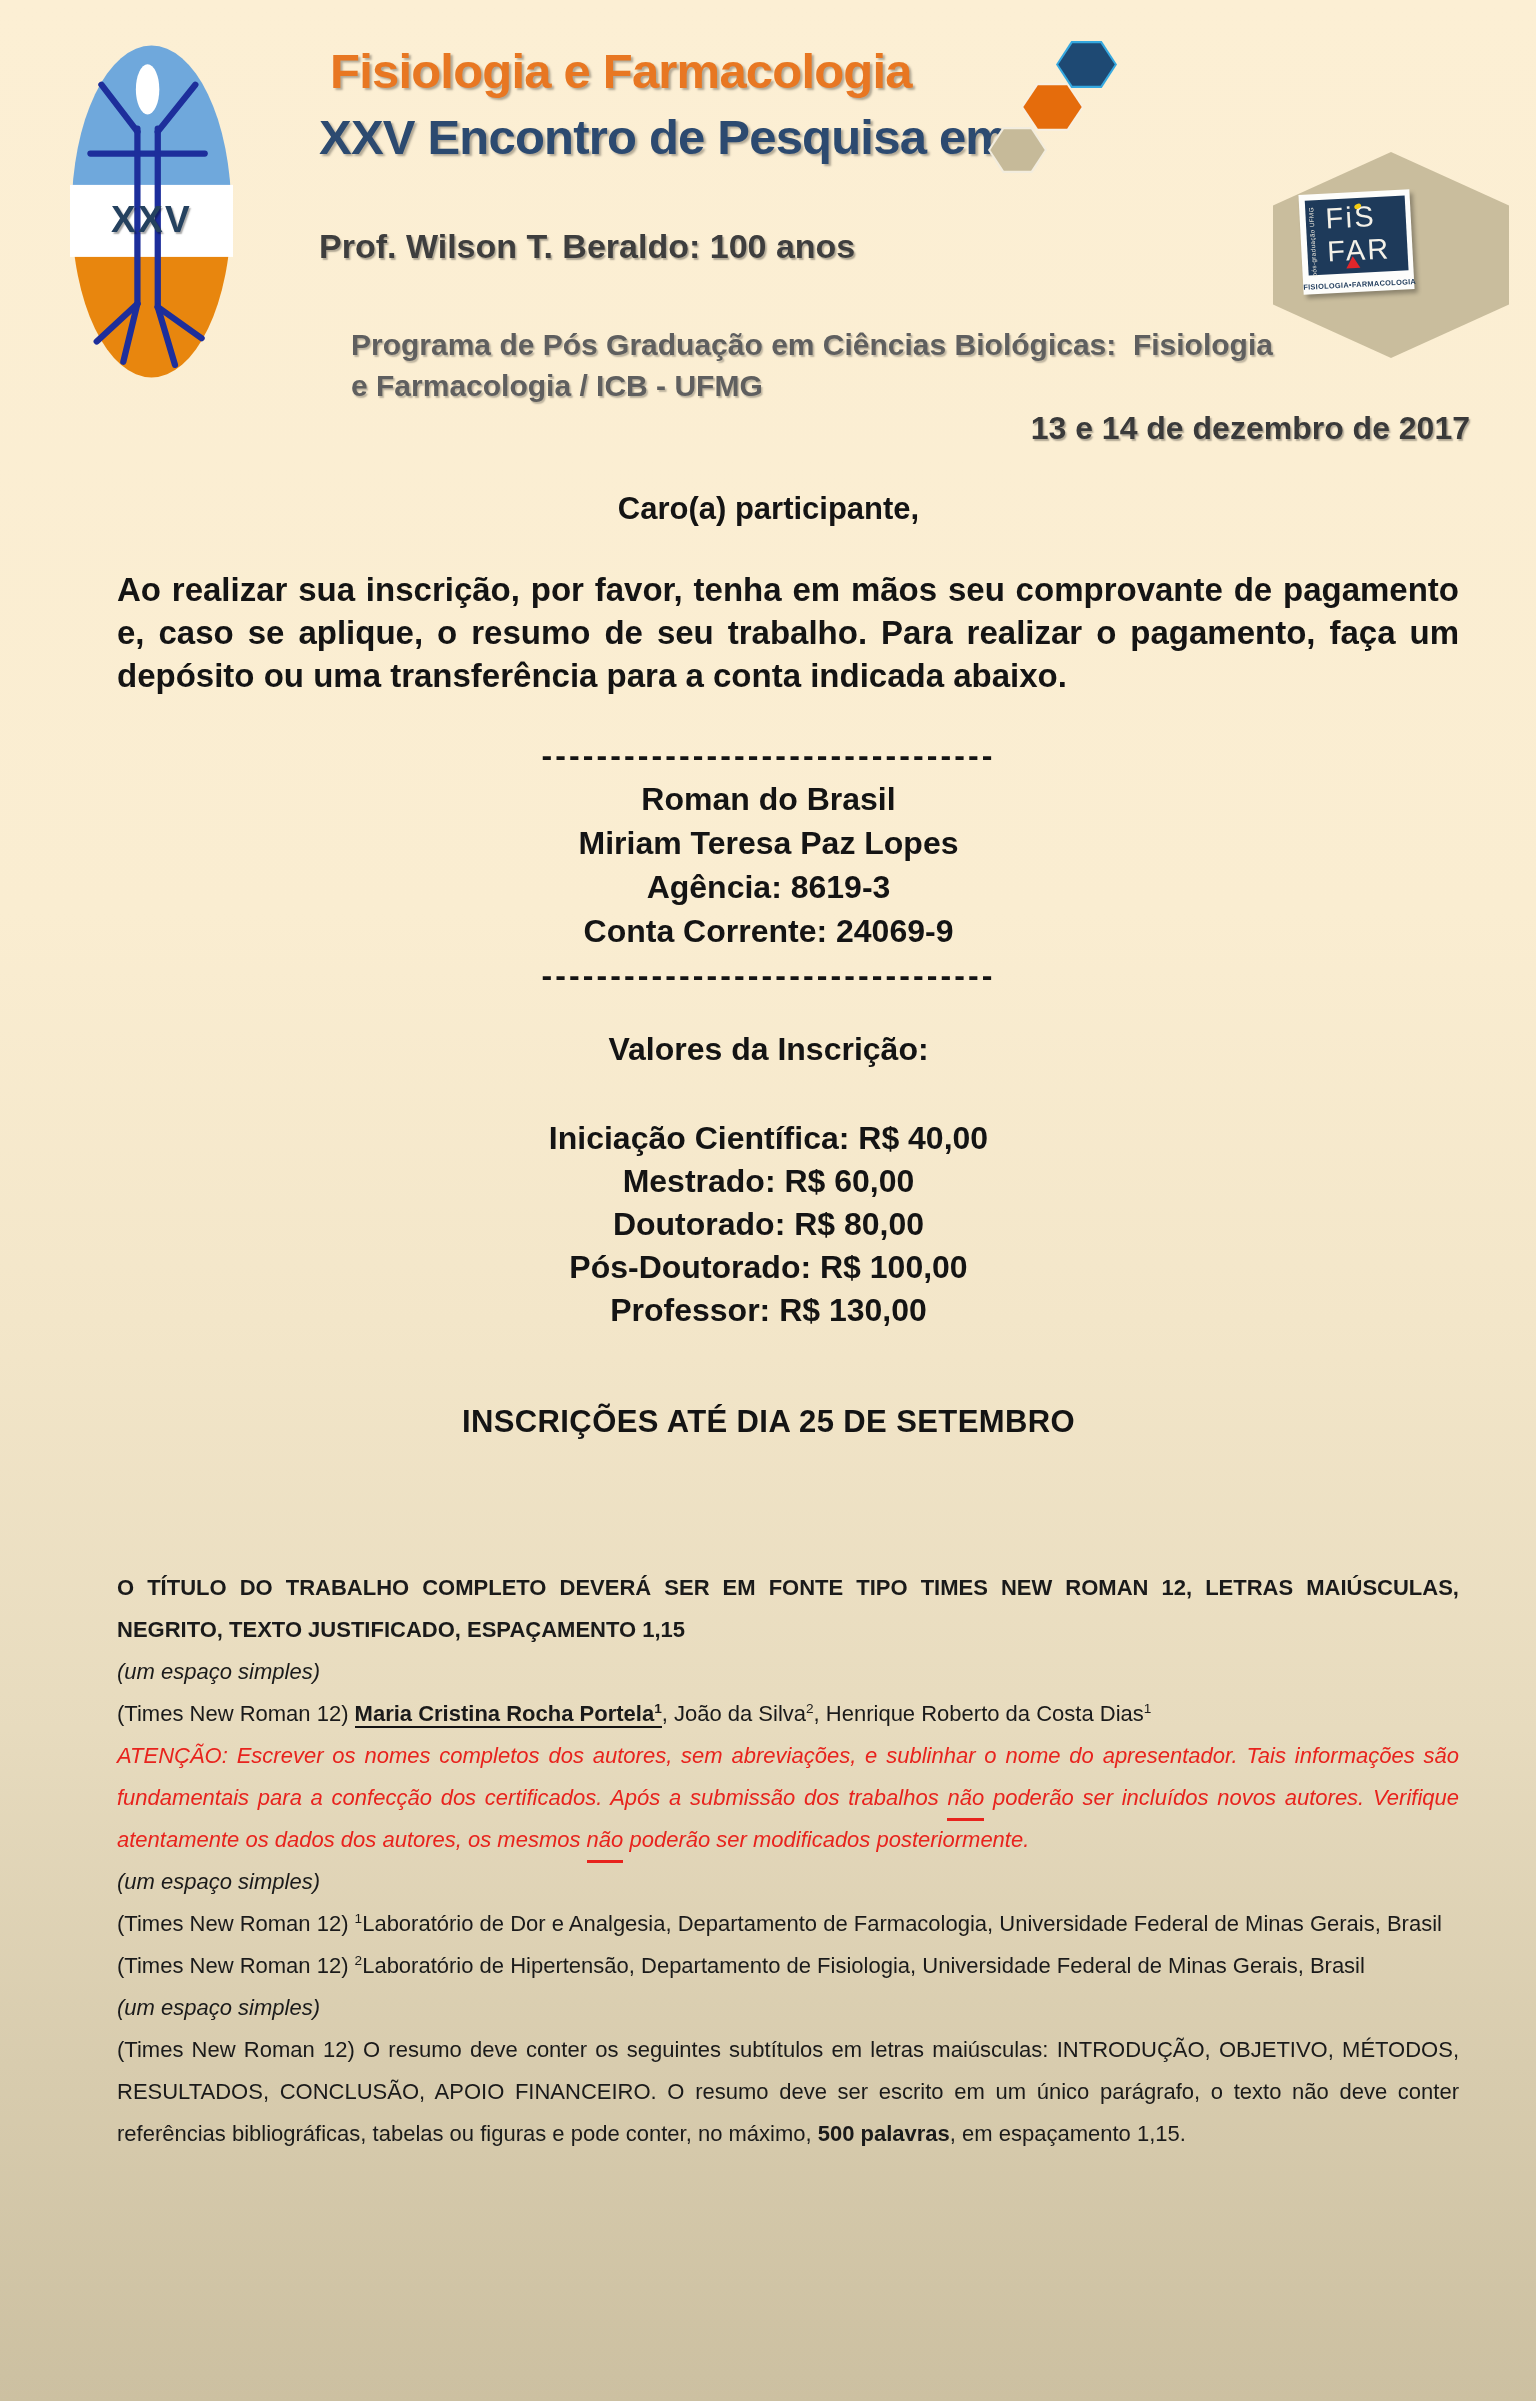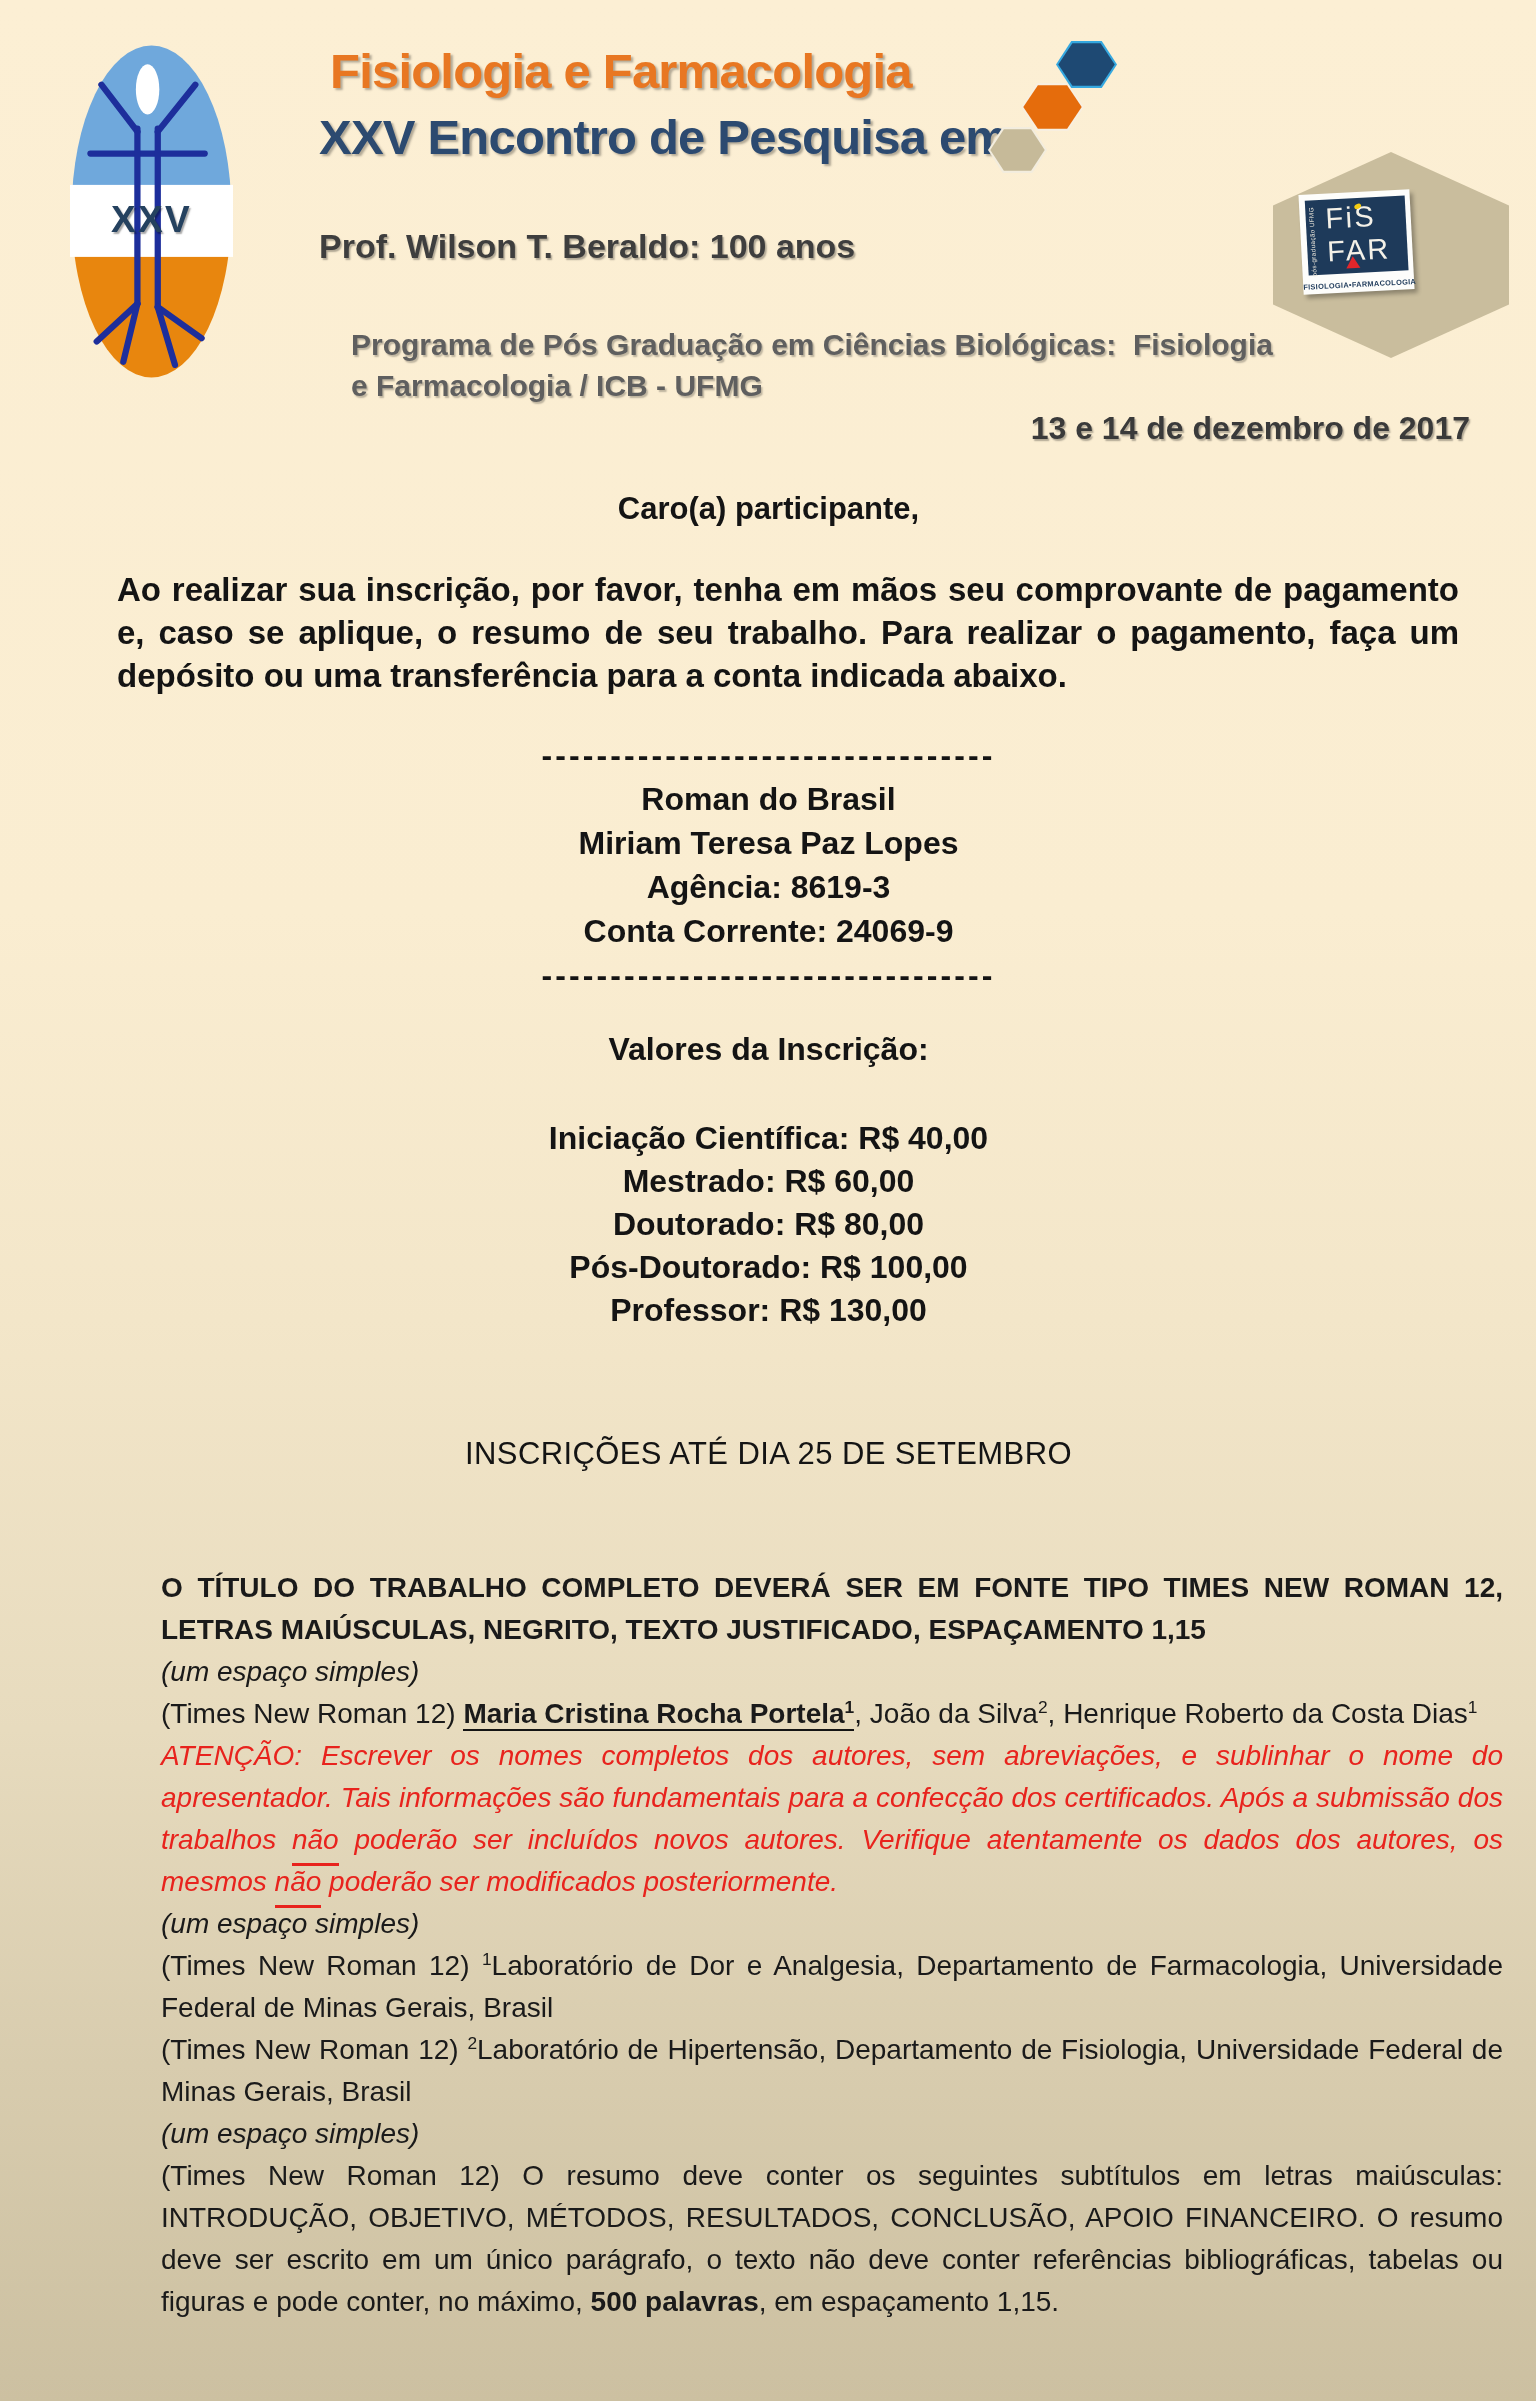--- a/index.html
+++ b/index.html
@@ -55,29 +55,29 @@
   .fisfar-caption{position:absolute;left:0;bottom:3.1px;width:100%;text-align:center;
     font-size:7.4px;font-weight:bold;color:#1E3A5A;letter-spacing:0.3px;}
 
   
   .center-line{position:absolute;left:0;width:100%;text-align:center;color:#141414;}
   .greeting{top:491px;font-size:31px;font-weight:bold;}
   .bank-block{top:733px;font-size:32px;font-weight:bold;line-height:44px;}
   .bank-sep{letter-spacing:3.1px;}
   .fees-heading{top:1031px;font-size:32px;font-weight:bold;}
   .fees-list{top:1117px;font-size:32px;font-weight:bold;line-height:43px;}
-  .deadline{top:1404px;font-size:31px;font-weight:normal;letter-spacing:0.4px;margin-top:32px;}
+  .deadline{top:1404px;font-size:31px;font-weight:bold;letter-spacing:0.4px;}
   .model-heading{top:1490px;font-size:31px;font-weight:bold;}
   .model-heading .u-head{border-bottom:3.1px solid #141414;padding-bottom:3.1px;}
 
   
   .intro{position:absolute;left:117px;top:568px;width:1342px;font-size:33px;font-weight:bold;
     line-height:43px;text-align:justify;color:#141414;}
-  .abstract{position:absolute;left:117px;top:1567px;width:1342px;font-size:28px;line-height:42px;
-    color:#1A1A1A;margin-left:44px;}
+  .abstract{position:absolute;left:117px;top:1567px;width:1342px;font-size:22px;line-height:42px;
+    color:#1A1A1A;}
   .abstract p{margin:0;text-align:justify;}
   .abstract .bold{font-weight:bold;}
   .abstract .italic{font-style:italic;}
   .abstract .red{color:#E8231D;font-style:italic;}
   .abstract sup{font-size:.62em;vertical-align:super;line-height:0;}
   .underline-name{border-bottom:2.3px solid #141414;font-weight:bold;}
   .nao{font-weight:normal;border-bottom:3.1px solid #E8231D;padding-bottom:8px;}
 </style>
 </head>
 <body>

